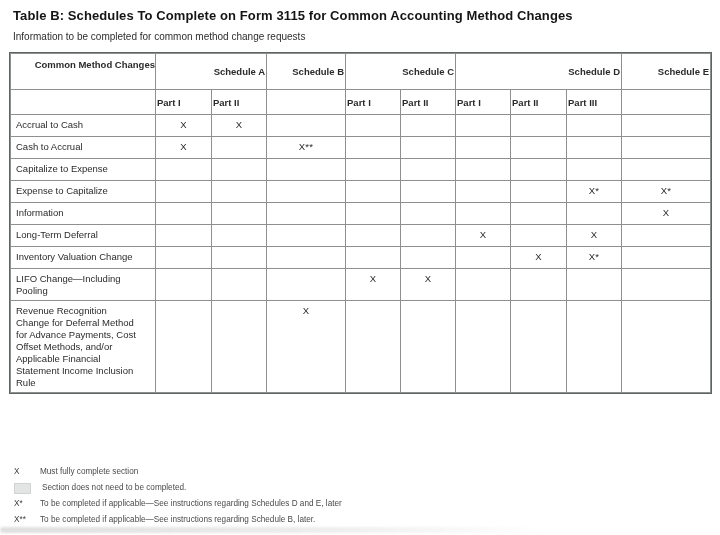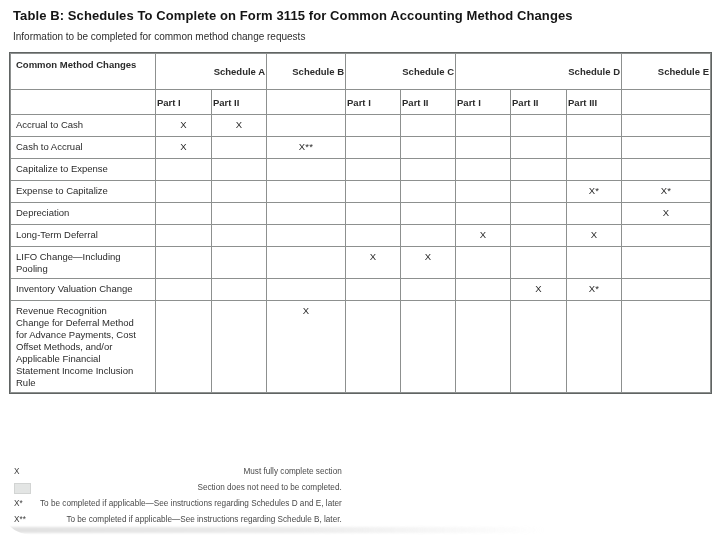--- a/index.html
+++ b/index.html
@@ -9,21 +9,20 @@
     height: 535px;
     background: #ffffff;
     font-family: "Liberation Sans", sans-serif;
   }
   .page {
     position: relative;
     width: 720px;
     height: 535px;
     background: #ffffff;
     overflow: hidden;
-    border-radius: 32px;
   }
   .title {
     position: absolute;
     left: 13px;
     top: 8px;
     font-size: 13px;
     font-weight: bold;
     color: #151515;
     letter-spacing: 0.1px;
   }
@@ -46,23 +45,23 @@
   table.sched th, table.sched td {
     border: 1px solid var(--border-color, #8d908f);
     color: var(--text-color, #2b2b2b);
     font-size: 9.5px;
     background: #ffffff;
     overflow: hidden;
   }
   thead tr.sched-row { height: 36px; }
   thead tr.parts-row { height: 25px; }
   th.method-header {
-    text-align: left;
+    text-align: right;
     vertical-align: top;
-    padding: 5px 8px 2px 5px;
+    padding: 5px 0 2px 5px;
     font-size: 10px;
     line-height: 12.5px;
     font-weight: bold;
   }
   th.sched-header {
     text-align: right;
     vertical-align: middle;
     font-weight: bold;
     font-size: 10px;
   }
@@ -107,21 +106,21 @@
     color: #3d3d3d;
   }
   .footnote .swatch {
     width: 15px;
     height: 9px;
     flex: 0 0 15px;
     margin-right: 11px;
     background: var(--shaded-color, #e3e5e4);
     border: 1px solid #d2d4d3;
   }
-  .footnote .ftext { flex: 1; text-align: right; }
+  .footnote .ftext { flex: 1; }
   .bottom-bar {
     position: absolute;
     left: 0;
     top: 527px;
     width: 545px;
     height: 6px;
     background: linear-gradient(to right, #c7c7c7, #dddddd 55%, rgba(230,230,230,0));
     opacity: 0.55;
     filter: blur(1px);
     border-radius: 3px;
@@ -212,21 +211,21 @@
           <td class="mark shaded"></td>
           <td class="mark shaded"></td>
           <td class="mark shaded"></td>
           <td class="mark shaded"></td>
           <td class="mark shaded"></td>
           <td class="mark shaded"></td>
           <td class="mark">X*</td>
           <td class="mark">X*</td>
         </tr>
         <tr>
-          <td class="label">Depreciation</td>
+          <td class="label">Information</td>
           <td class="mark shaded"></td>
           <td class="mark shaded"></td>
           <td class="mark shaded"></td>
           <td class="mark shaded"></td>
           <td class="mark shaded"></td>
           <td class="mark shaded"></td>
           <td class="mark shaded"></td>
           <td class="mark shaded"></td>
           <td class="mark">X</td>
         </tr>
@@ -236,41 +235,41 @@
           <td class="mark shaded"></td>
           <td class="mark shaded"></td>
           <td class="mark shaded"></td>
           <td class="mark shaded"></td>
           <td class="mark">X</td>
           <td class="mark shaded"></td>
           <td class="mark">X</td>
           <td class="mark shaded"></td>
         </tr>
         <tr>
+          <td class="label">Inventory Valuation Change</td>
+          <td class="mark shaded"></td>
+          <td class="mark shaded"></td>
+          <td class="mark shaded"></td>
+          <td class="mark shaded"></td>
+          <td class="mark shaded"></td>
+          <td class="mark shaded"></td>
+          <td class="mark">X</td>
+          <td class="mark">X*</td>
+          <td class="mark shaded"></td>
+        </tr>
+        <tr>
           <td class="label">LIFO Change—Including Pooling</td>
           <td class="mark shaded"></td>
           <td class="mark shaded"></td>
           <td class="mark shaded"></td>
           <td class="mark">X</td>
           <td class="mark">X</td>
           <td class="mark shaded"></td>
           <td class="mark shaded"></td>
           <td class="mark shaded"></td>
-          <td class="mark shaded"></td>
-        </tr>
-        <tr>
-          <td class="label">Inventory Valuation Change</td>
-          <td class="mark shaded"></td>
-          <td class="mark shaded"></td>
-          <td class="mark shaded"></td>
-          <td class="mark shaded"></td>
-          <td class="mark shaded"></td>
-          <td class="mark shaded"></td>
-          <td class="mark">X</td>
-          <td class="mark">X*</td>
           <td class="mark shaded"></td>
         </tr>
         <tr>
           <td class="label">Revenue Recognition Change for Deferral Method for Advance Payments, Cost Offset Methods, and/or Applicable Financial Statement Income Inclusion Rule</td>
           <td class="mark shaded"></td>
           <td class="mark shaded"></td>
           <td class="mark">X</td>
           <td class="mark shaded"></td>
           <td class="mark shaded"></td>
           <td class="mark shaded"></td>

